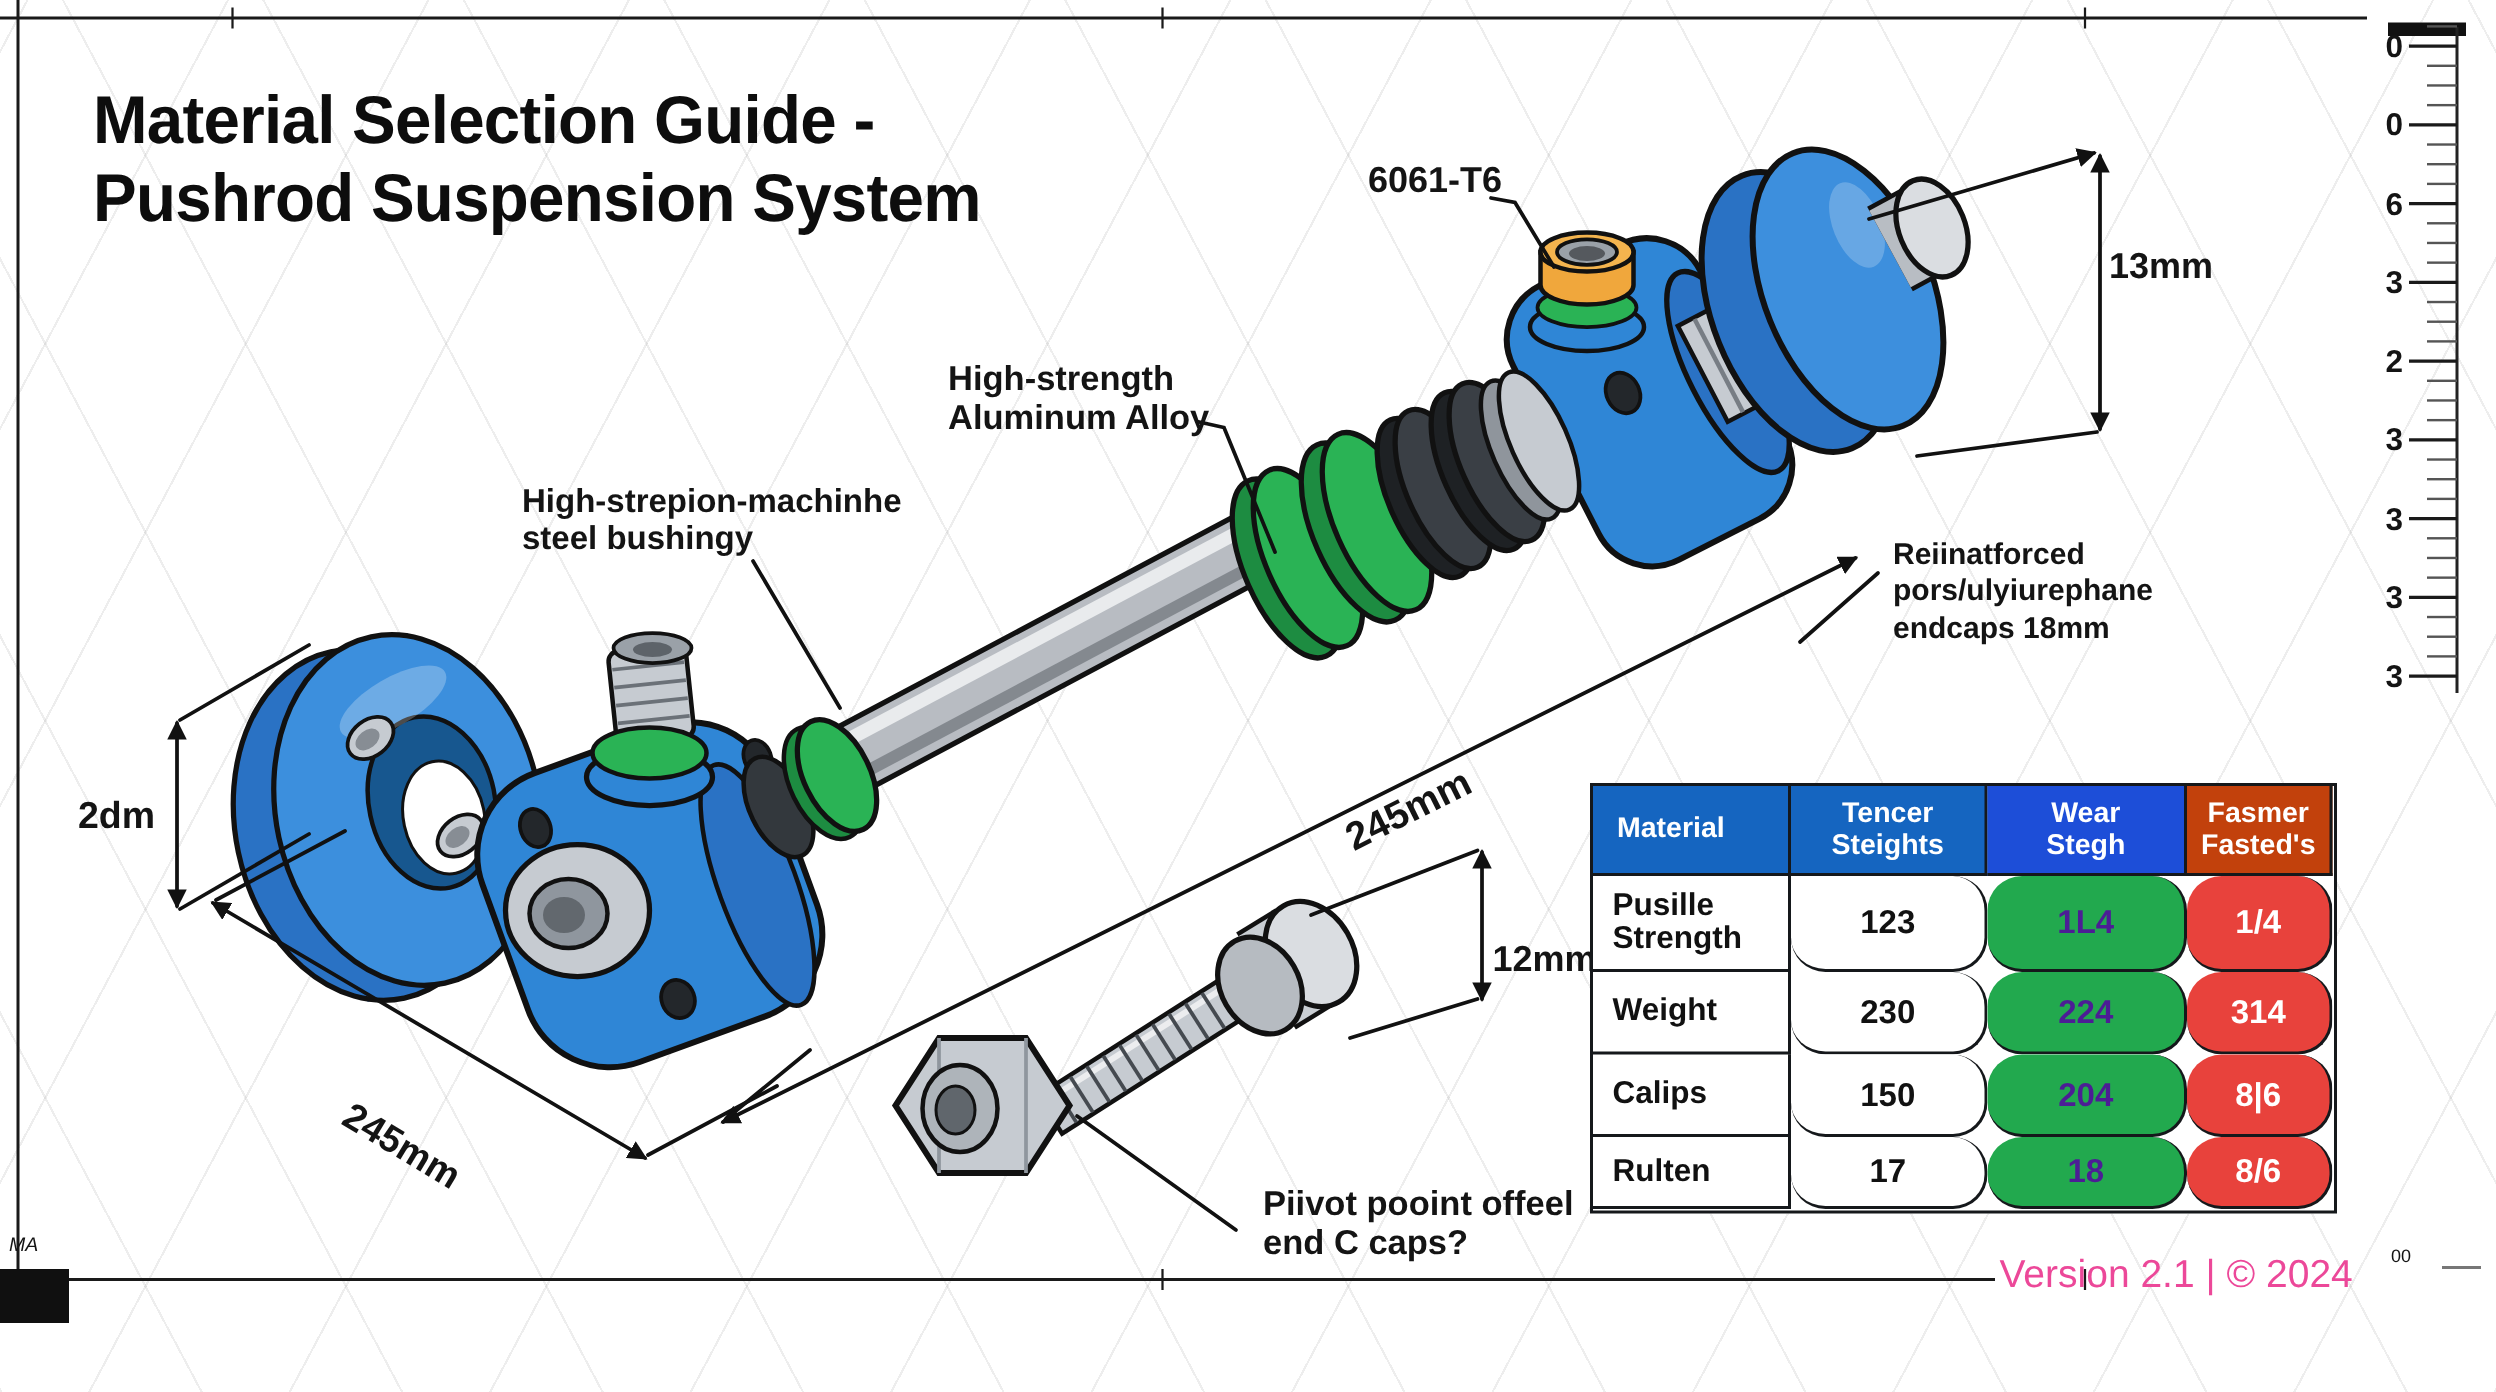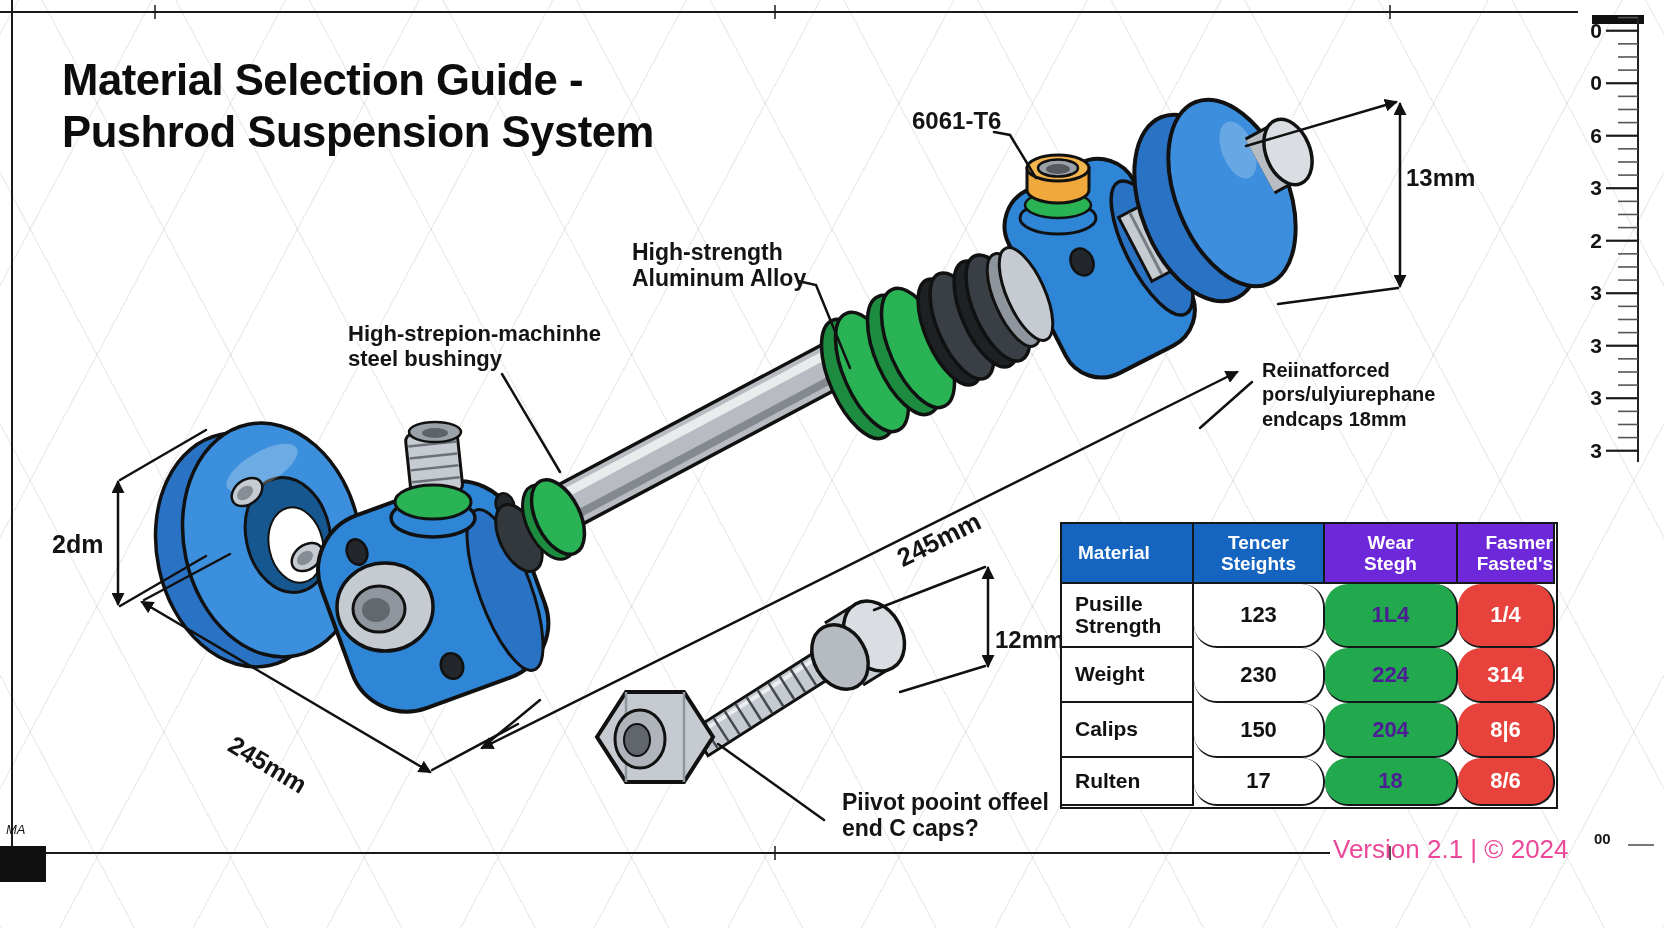--- a/index.html
+++ b/index.html
@@ -22,32 +22,32 @@
   .ann-endcap{left:1262px;top:358px;font-size:20px;line-height:1.22;}
   .ann-pivot{left:842px;top:790px;font-size:23px;}
   .dim{font-size:24px;}
   .dim-13{left:1406px;top:164px;}
   .dim-12{left:995px;top:626px;}
   .dim-2dm{left:52px;top:530px;font-size:25px;}
   .dim-245-low{left:238px;top:730px;font-size:25px;transform:rotate(31deg);transform-origin:left top;}
   .dim-245-up{left:892px;top:546px;font-size:26px;transform:rotate(-26.5deg);transform-origin:left top;}
   .version{left:1333px;top:834px;font-size:26px;font-weight:400;color:#ec4899;}
   .mark-left{left:6px;top:822px;font-size:13px;font-style:italic;font-weight:400;}
-  .mark-right{left:1594px;top:830px;font-size:15px;font-weight:700;}
+  .mark-right{left:1594px;top:830px;font-size:12px;font-weight:400;}
   .corner-block{position:absolute;left:0;top:846px;width:46px;height:36px;background:#101010;z-index:2;}
 
   .spec-table{position:absolute;left:1060px;top:522px;width:498px;height:287px;z-index:3;
     display:grid;grid-template-columns:132px 131px 133px 97px;grid-template-rows:60px 64px 55px 55px 48px;
     border:2.5px solid #15181b;box-sizing:border-box;background:#fff;}
   .cell{border-right:2px solid #15181b;border-bottom:2px solid #15181b;
     display:flex;align-items:center;justify-content:center;text-align:center;box-sizing:border-box;}
   .hdr{color:#fff;font-size:19px;line-height:1.12;flex-direction:column;}
   .hdr.blue{background:#1565c0;}
-  .hdr.green{background:#6d28d9;}
-  .hdr.red{background:#6d28d9;align-items:flex-end;}
+  .hdr.green{background:#1d4ed8;}
+  .hdr.red{background:#c2410c;}
   .hdr.mat{align-items:flex-start;padding-left:16px;text-align:left;}
   .lbl{justify-content:flex-start;padding-left:13px;text-align:left;font-size:21px;line-height:1.05;color:#111;white-space:normal;}
   .val{font-size:22px;color:#111;border-radius:23px;}
   .val.green{background:#22a94e;color:#4c1d95;}
   .val.red{background:#e8423c;color:#ffffff;}
 </style>
 </head>
 <body>
 
 <svg class="scene" width="1664" height="928">

